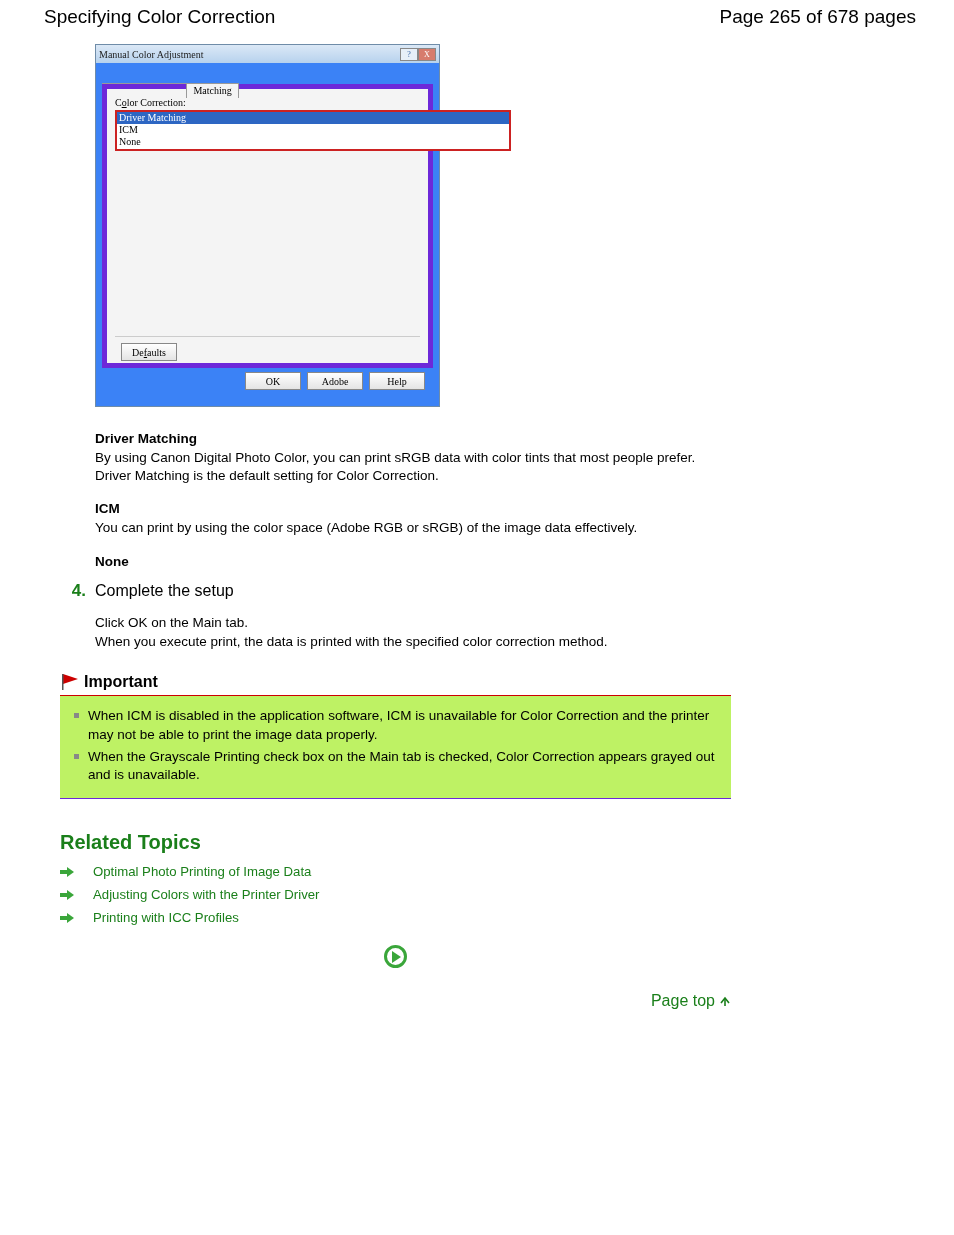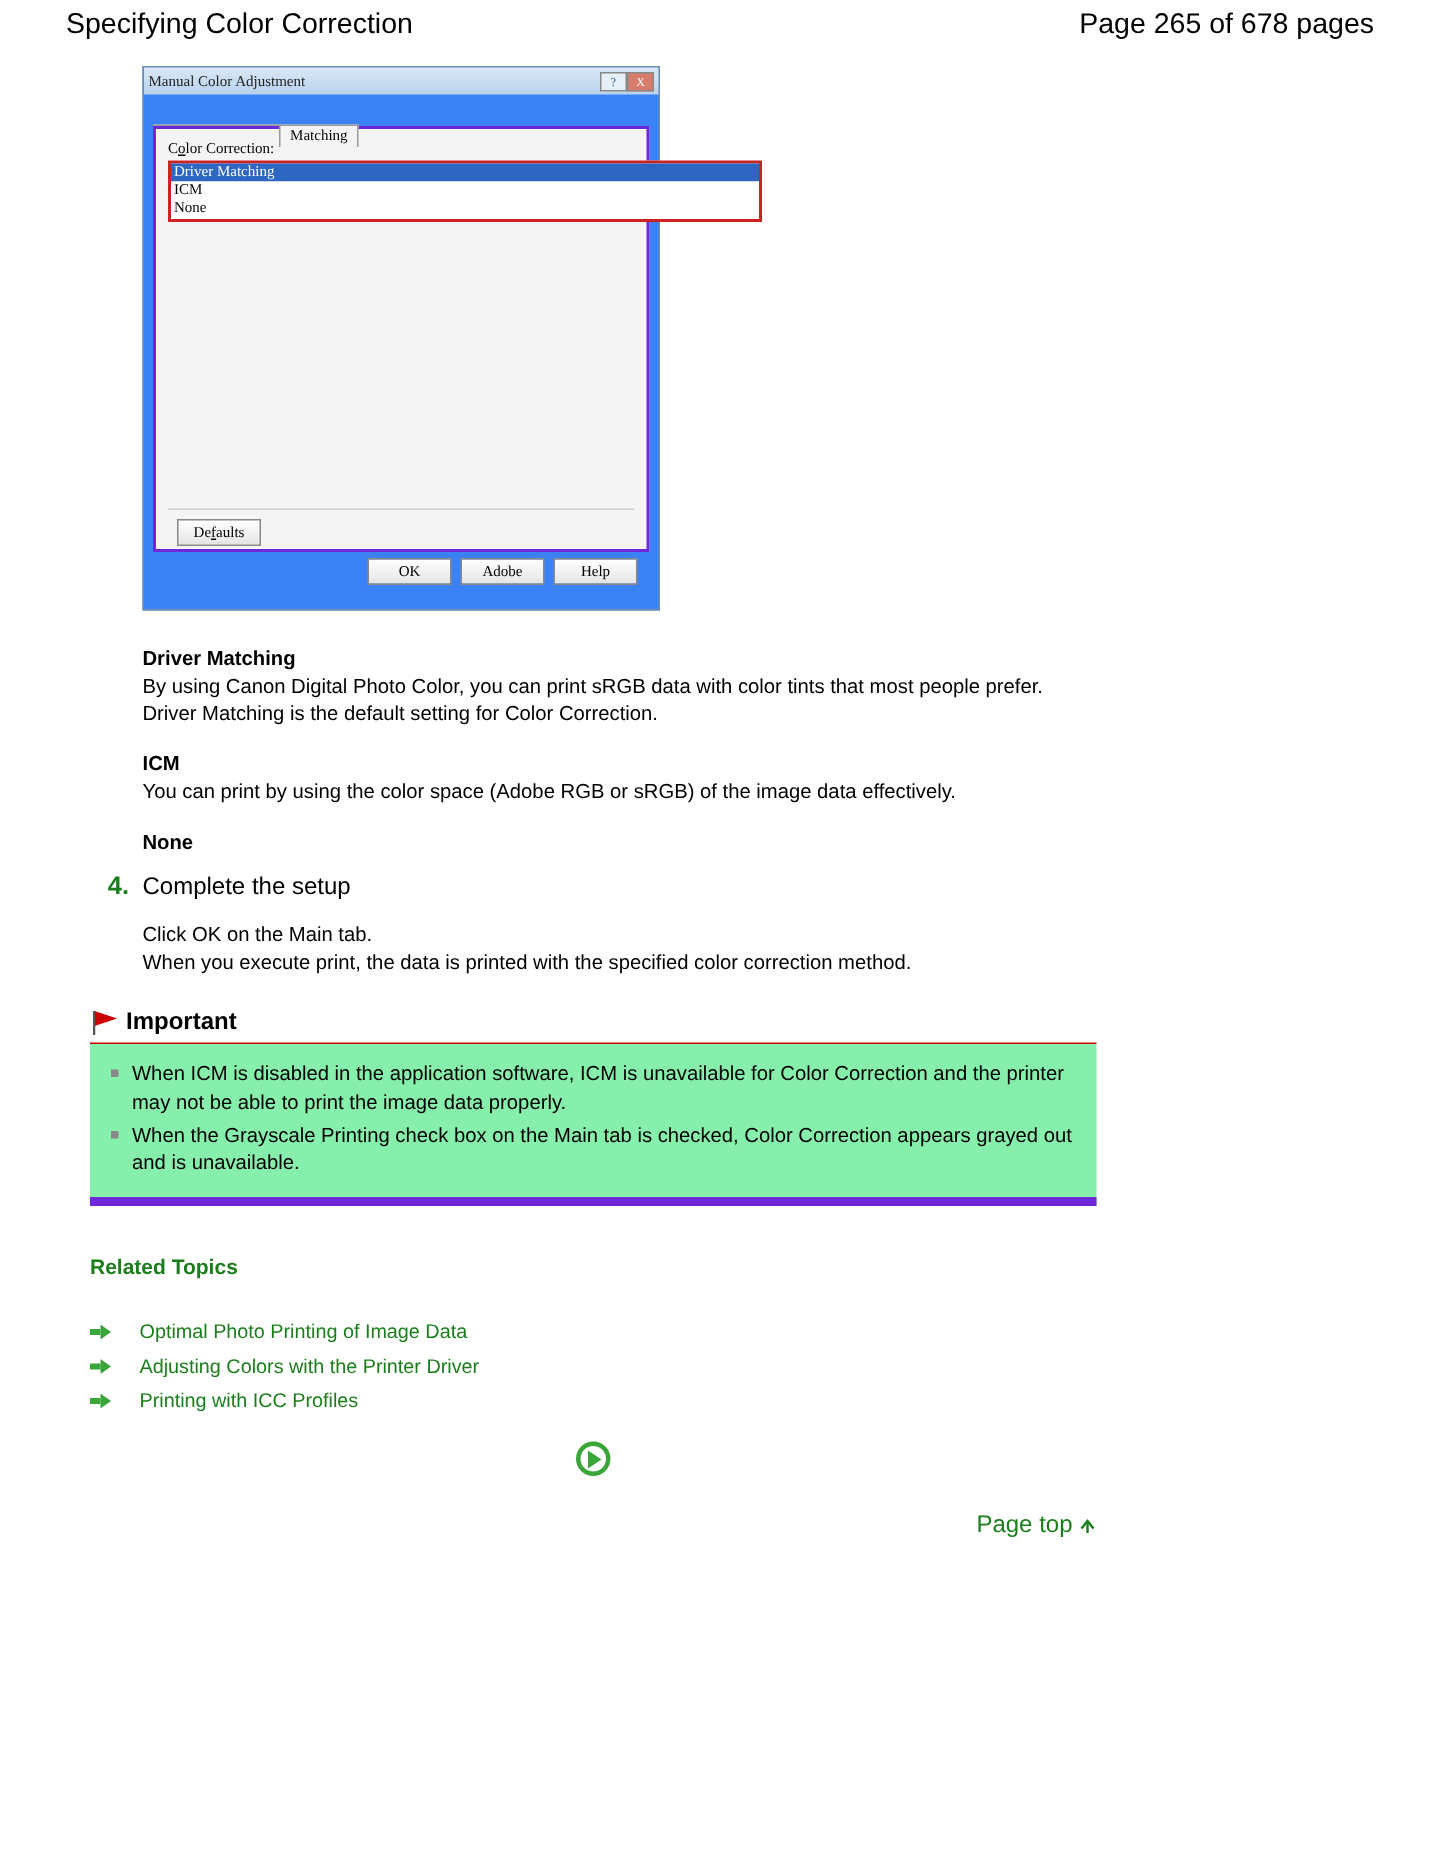--- a/index.html
+++ b/index.html
@@ -12,21 +12,21 @@
   .dialog-titlebar { height: 18px; background: linear-gradient(#dbe8f6, #b7d2ed); display: flex; align-items: center; justify-content: space-between; padding: 0 3px; font-size: 10px; color: #222; }
   .dialog-title-icons { display: flex; gap: 0; }
   .title-icon { width: 18px; height: 13px; border: 1px solid #888; font-size: 8px; display: flex; align-items: center; justify-content: center; }
   .title-help { background: #e7eff8; color: #2a5a9e; }
   .title-close { background: #d77c6d; color: #fff; }
   .dialog-body { padding: 6px 6px 8px 6px; }
   .tabs { display: flex; }
   .tab { border: 1px solid #999; background: #eee; padding: 1px 6px 2px 6px; font-size: 10px; border-bottom: none; position: relative; top: 14px; z-index: 0; }
   .tab.active { background: #f4f4f4; z-index: 2; }
   .tab:first-child { margin-right: -1px; }
-  .tabpanel { border: 2px solid #6d28d9; background: #f4f4f4; padding: 8px 8px 6px 8px; height: 284px; position: relative; z-index: 1; }
+  .tabpanel { border: 5px solid #6d28d9; background: #f4f4f4; padding: 8px 8px 6px 8px; height: 284px; position: relative; z-index: 1; }
   .field-label { font-size: 10px; margin-bottom: 2px; }
   .field-label .u { text-decoration: underline; }
   .listbox { border: 2px solid #cc2222; background: #fff; width: 396px; height: 41px; padding: 0; font-size: 10px; }
   .listbox-item { padding: 0 2px; line-height: 12px; background: #fff; color: #000; }
   .listbox-item.selected { background: #2d66c3; color: #fff; }
   .tabpanel-bottom { position: absolute; left: 8px; right: 8px; bottom: 2px; border-top: 1px solid #ccc; padding-top: 6px; display: flex; justify-content: flex-start; }
   .btn { border: 1px solid #888; background: linear-gradient(#fff,#e4e4e4); font-size: 10px; width: 56px; height: 18px; display: flex; align-items: center; justify-content: center; margin-left: 6px; }
   .btn .u { text-decoration: underline; }
   .dialog-footer { display: flex; justify-content: flex-end; padding: 4px 8px 8px 8px; }
 
@@ -37,27 +37,27 @@
 
   .step-row { display: flex; align-items: baseline; margin: 12px 0 12px -35px; }
   .step-num { color: #1a7f1a; font-weight: bold; font-size: 17px; width: 26px; text-align: right; margin-right: 9px; }
   .step-title { font-size: 16px; }
   .step-body { line-height: 1.45; margin-bottom: 20px; font-size: 13.5px; }
 
   .important-box { margin: 0 190px 0 -35px; }
   .important-head { display: flex; align-items: center; border-bottom: 1px solid #cc0000; padding-bottom: 2px; }
   .flag { display: inline-block; }
   .important-label { font-weight: bold; font-size: 16px; }
-  .important-body { background: #86efac; border-bottom: 6px solid #6d28d9; padding: 8px 10px 10px 10px; }
+  .important-body { background: #bef264; border-bottom: 1px solid #6d28d9; padding: 8px 10px 10px 10px; }
   .important-body ul { list-style: none; }
   .important-body li { position: relative; padding-left: 18px; line-height: 1.4; margin: 3px 0; font-size: 13.5px; }
   .important-body li::before { content: ""; position: absolute; left: 4px; top: 6px; width: 5px; height: 5px; background: #888; }
 
   .related { margin: 32px 0 0 -35px; }
-  .related-title { color: #1a7f1a; font-weight: bold; font-size: 14px; margin-bottom: 28px; }
+  .related-title { color: #1a7f1a; font-weight: bold; font-size: 20px; margin-bottom: 10px; }
   .related-link { display: flex; align-items: center; gap: 19px; color: #1a7f1a; font-size: 13.2px; margin-bottom: 8px; cursor: pointer; }
   .arrow-icon { display: inline-flex; }
 
   .go-icon { display: flex; justify-content: center; margin: 20px 190px 0 -35px; }
   .go-circle { width: 23px; height: 23px; border: 3px solid #3aa63a; border-radius: 50%; display: flex; align-items: center; justify-content: center; cursor: pointer; }
   .go-tri { width: 0; height: 0; border-left: 9px solid #3aa63a; border-top: 6px solid transparent; border-bottom: 6px solid transparent; margin-left: 2px; }
 
   .pagetop { display: flex; justify-content: flex-end; align-items: center; gap: 4px; margin: 24px 190px 0 -35px; color: #1a7f1a; font-size: 16px; cursor: pointer; }
   .up-arrow { display: inline-flex; }
 </style>

